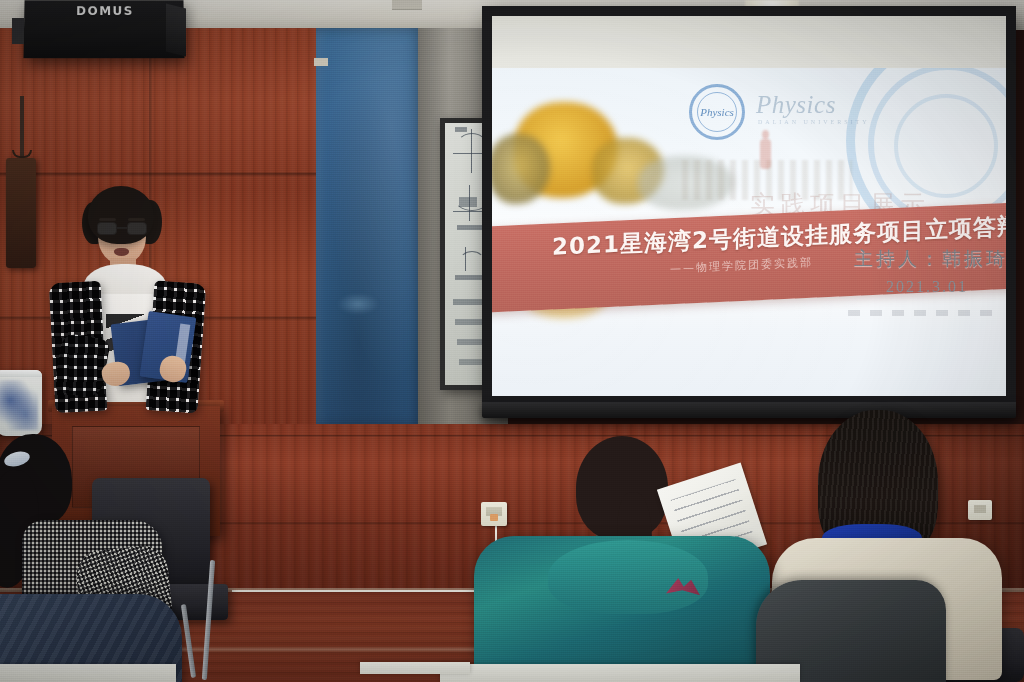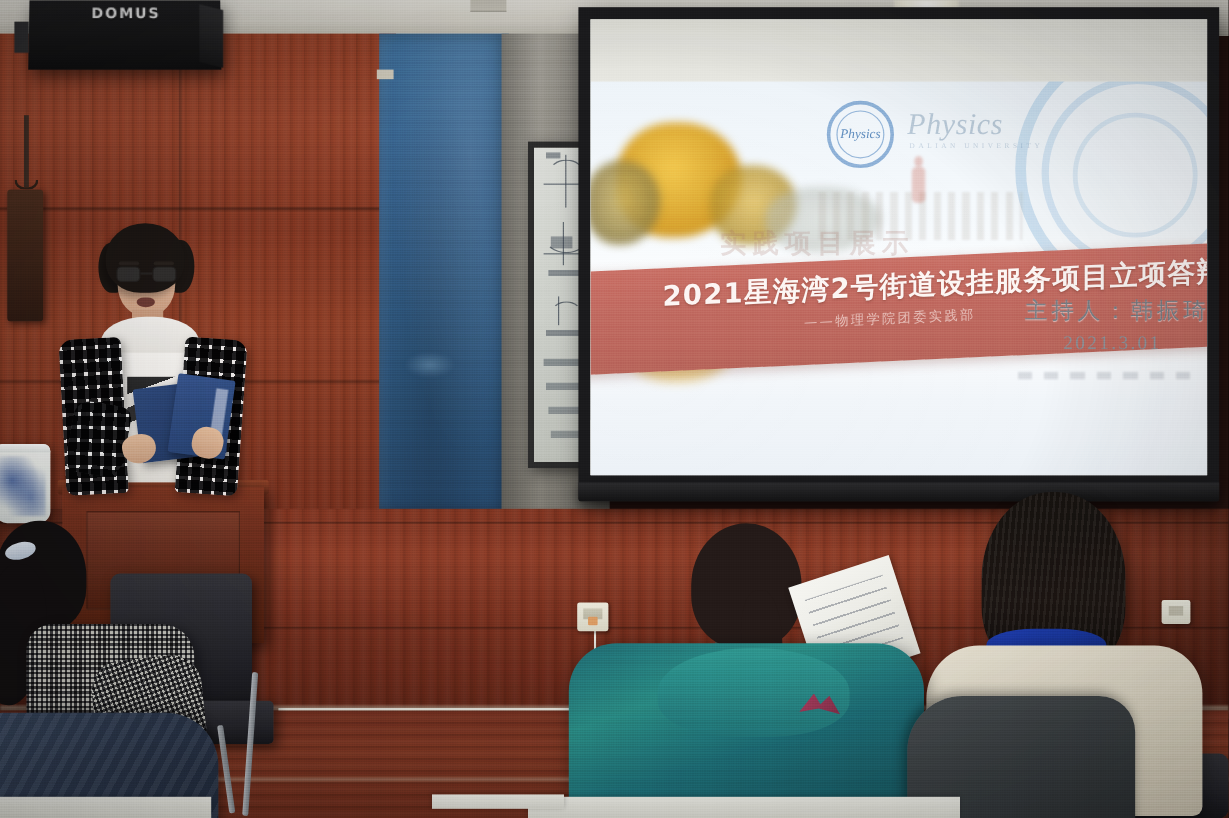--- a/index.html
+++ b/index.html
@@ -236,23 +236,23 @@
     letter-spacing:.5px; line-height:1;
   }
   .wordmark small{
     display:block; font-style:normal; font-size:6px; letter-spacing:3px;
     color:rgba(120,150,180,.36); margin-top:2px; margin-left:2px;
   }
 
   
   .slide-watermark{
     position:absolute; left:108px; top:120px; width:330px;
-    text-align:left;
+    text-align:right;
     font-family:"DejaVu Sans", sans-serif;
-    font-size:22px; font-weight:bold; letter-spacing:5px;
+    font-size:25px; font-weight:normal; letter-spacing:5px;
     color:rgba(170,120,110,.22);
     white-space:nowrap;
   }
   
   .banner{
     position:absolute; left:-22px; top:146px; width:584px; height:86px;
     background:linear-gradient(180deg,#c97066 0%,#c06a60 48%,#b8655b 100%);
     transform: skewY(-2.6deg);
     box-shadow:0 3px 10px rgba(120,60,50,.28);
   }

